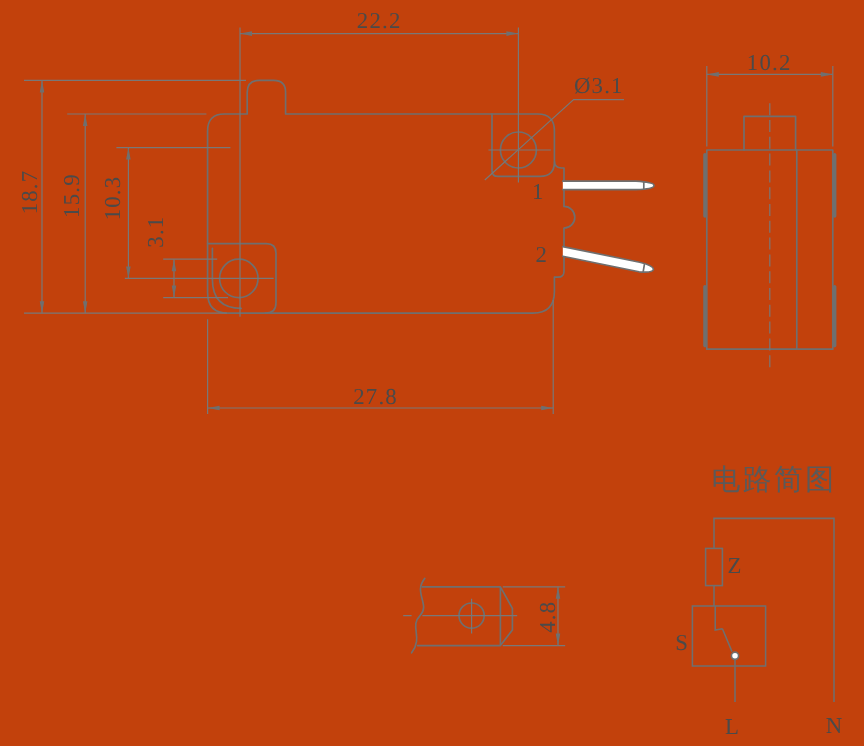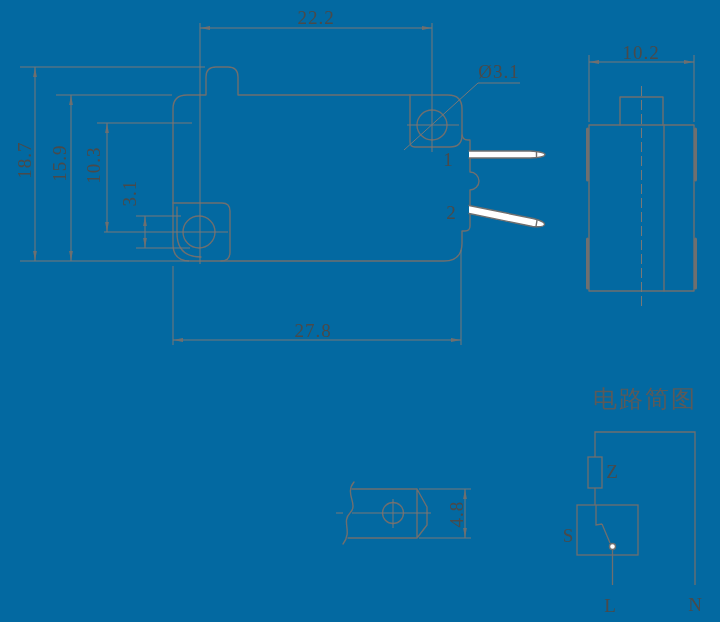--- a/index.html
+++ b/index.html
@@ -1,16 +1,16 @@
 <!DOCTYPE html>
 <html><head>
 <meta charset="utf-8">
 <style>
   html,body{margin:0;padding:0;background:#ffffff;}
-  .page{width:720px;height:622px;position:relative;background:#0369a1;overflow:hidden;}
+  .page{width:720px;height:622px;position:relative;background:#c2410c;overflow:hidden;}
   svg{display:block;}
   
   .ol{fill:none;stroke:#6f6f6f;stroke-width:1.4;stroke-linejoin:round;stroke-linecap:round;}
   
   .fw{fill:#ffffff;stroke:#6f6f6f;stroke-width:1.4;stroke-linejoin:round;stroke-linecap:round;}
   
   .th{fill:none;stroke:#787878;stroke-width:1;}
   
   .tab{fill:none;stroke:#6f6f6f;stroke-width:3;stroke-linecap:round;}
   

